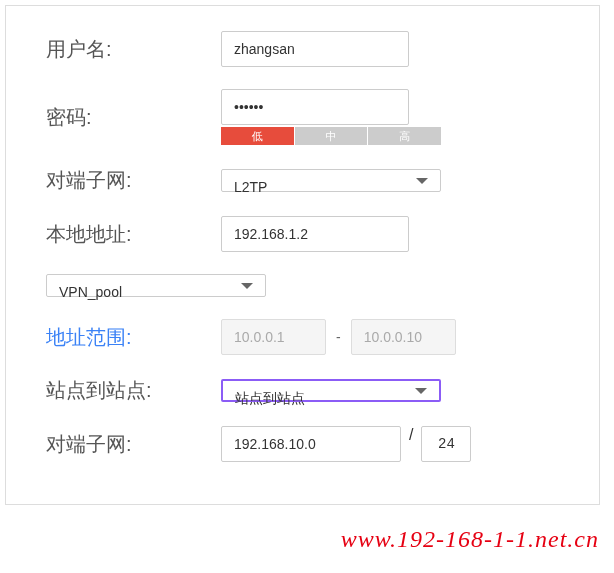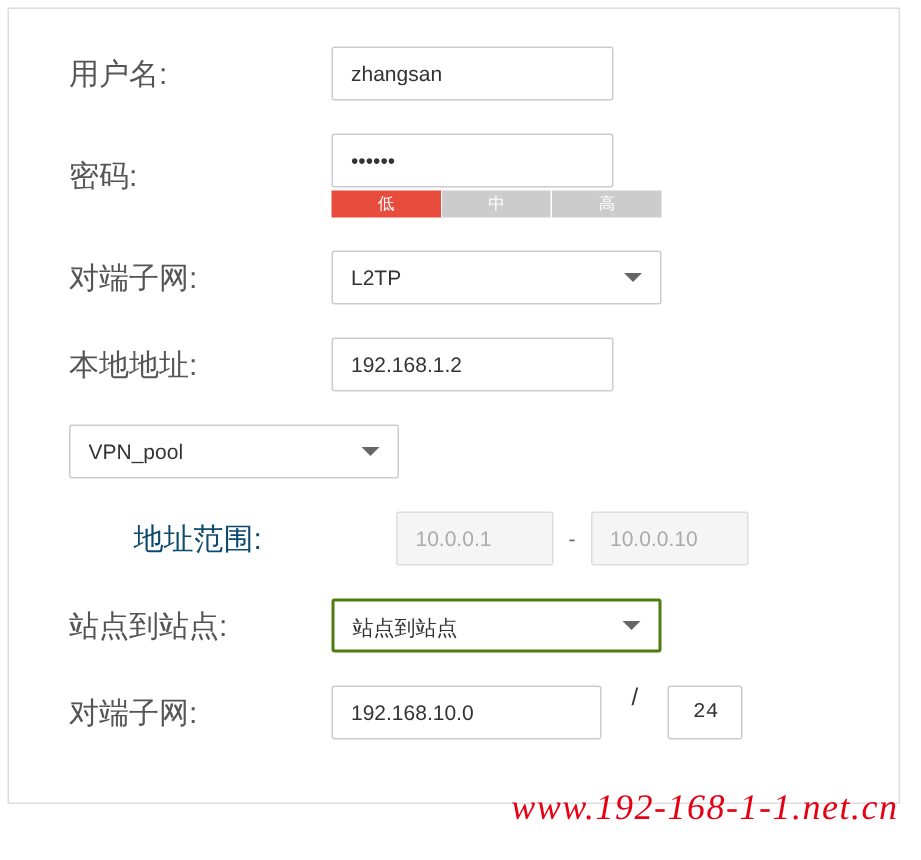--- a/index.html
+++ b/index.html
@@ -27,22 +27,21 @@
       display: flex;
       align-items: center;
       margin-bottom: 22px;
     }
     .form-label {
       width: 175px;
       color: #555;
       font-size: 20px;
     }
     .form-label.disabled {
-      color: #0c4a6e;
-      margin-left: 43px;
+      color: #3b82f6;
     }
     .form-input {
       border: 1px solid #ccc;
       border-radius: 2px;
       height: 36px;
       padding: 0 12px;
       font-size: 14px;
       color: #333;
       background: #fff;
       outline: none;
@@ -85,29 +84,29 @@
     .strength-high {
       background: #ccc;
     }
     .select-wrapper {
       position: relative;
       width: 220px;
     }
     .select-box {
       border: 1px solid #ccc;
       border-radius: 2px;
-      height: 36px;
+      height: 23px;
       padding: 0 12px;
       line-height: 34px;
       background: #fff;
       cursor: pointer;
       position: relative;
     }
     .select-box.highlighted {
-      border: 2px solid #4d7c0f;
+      border: 2px solid #8b5cf6;
     }
     .select-caret {
       position: absolute;
       right: 12px;
       top: 50%;
       transform: translateY(-50%);
       width: 0;
       height: 0;
       border-left: 6px solid transparent;
       border-right: 6px solid transparent;
@@ -120,21 +119,21 @@
     }
     .range-input {
       width: 105px;
     }
     .range-sep {
       color: #666;
     }
     .subnet-group {
       display: flex;
       align-items: flex-start;
-      gap: 20px;
+      gap: 8px;
     }
     .subnet-input {
       width: 180px;
     }
     .mask-input {
       width: 50px;
       text-align: center;
       font-family: Liberation Mono, monospace;
     }
     .subnet-slash {

